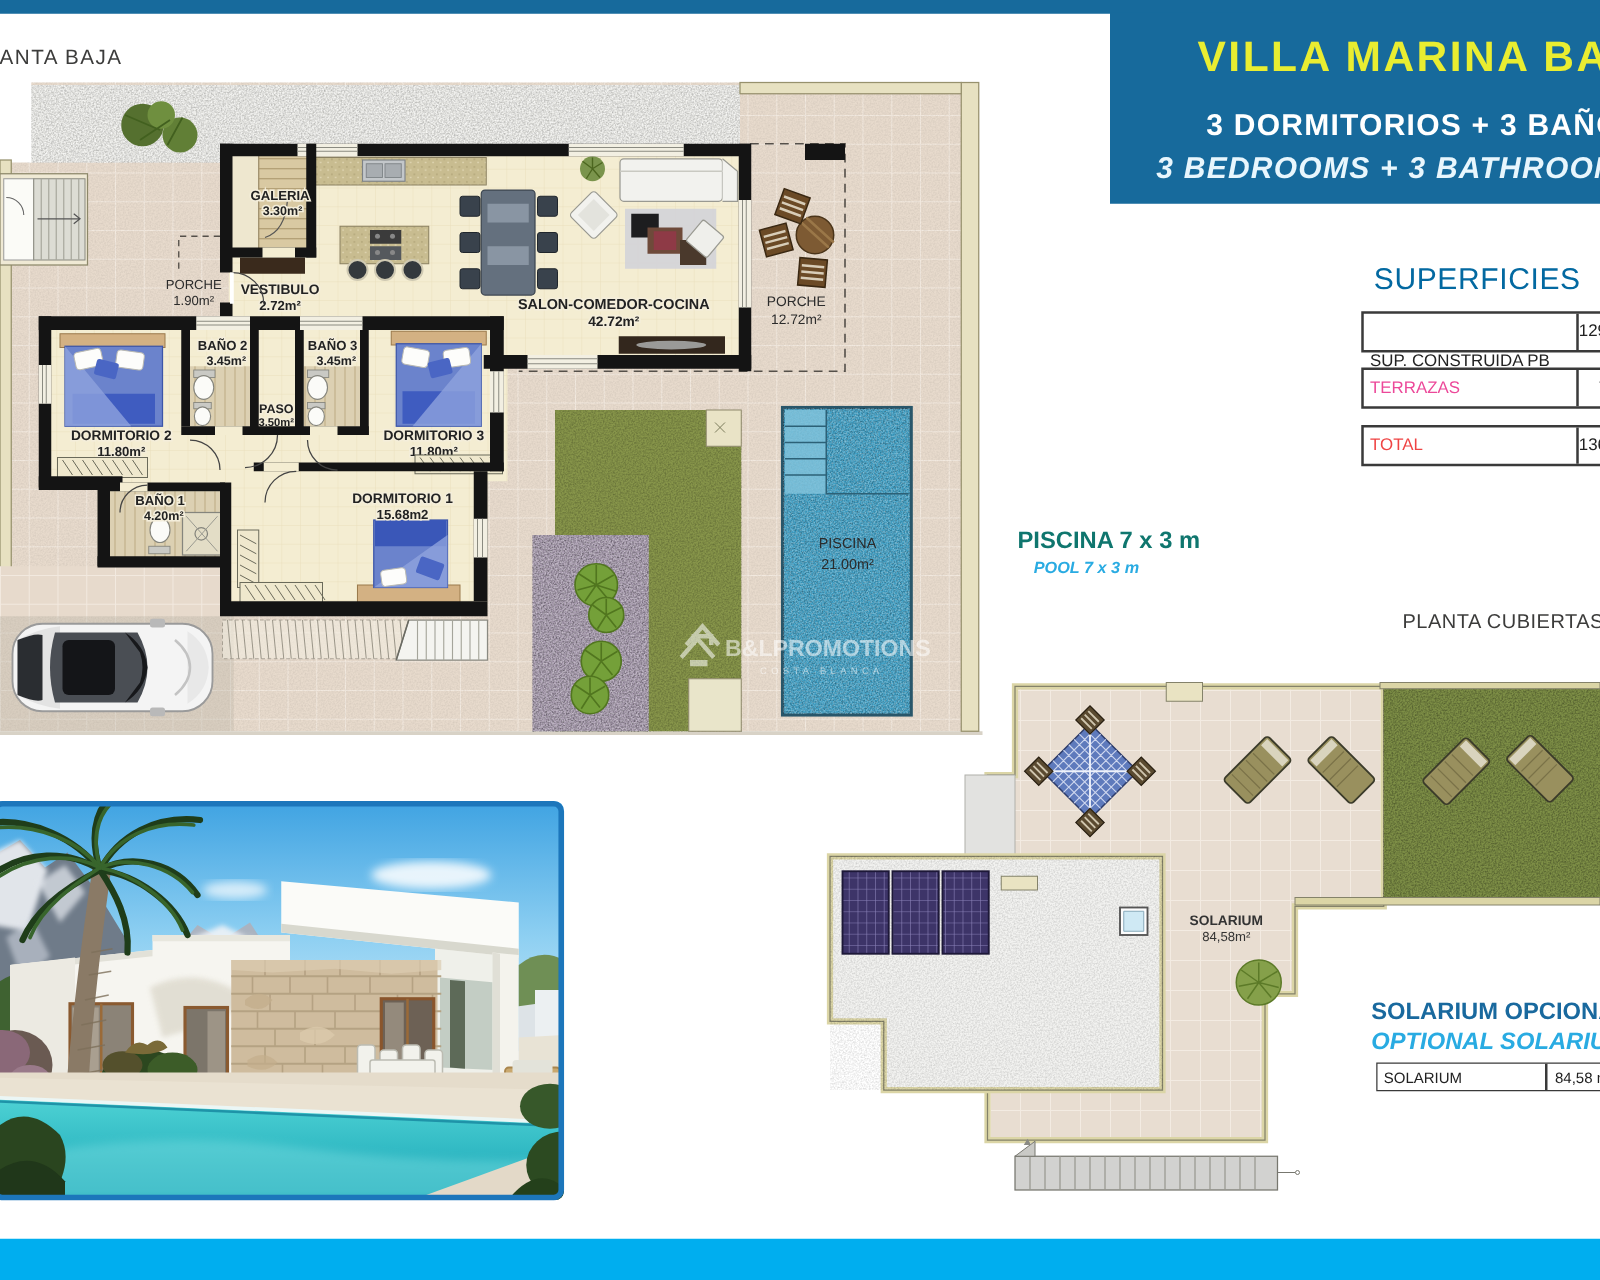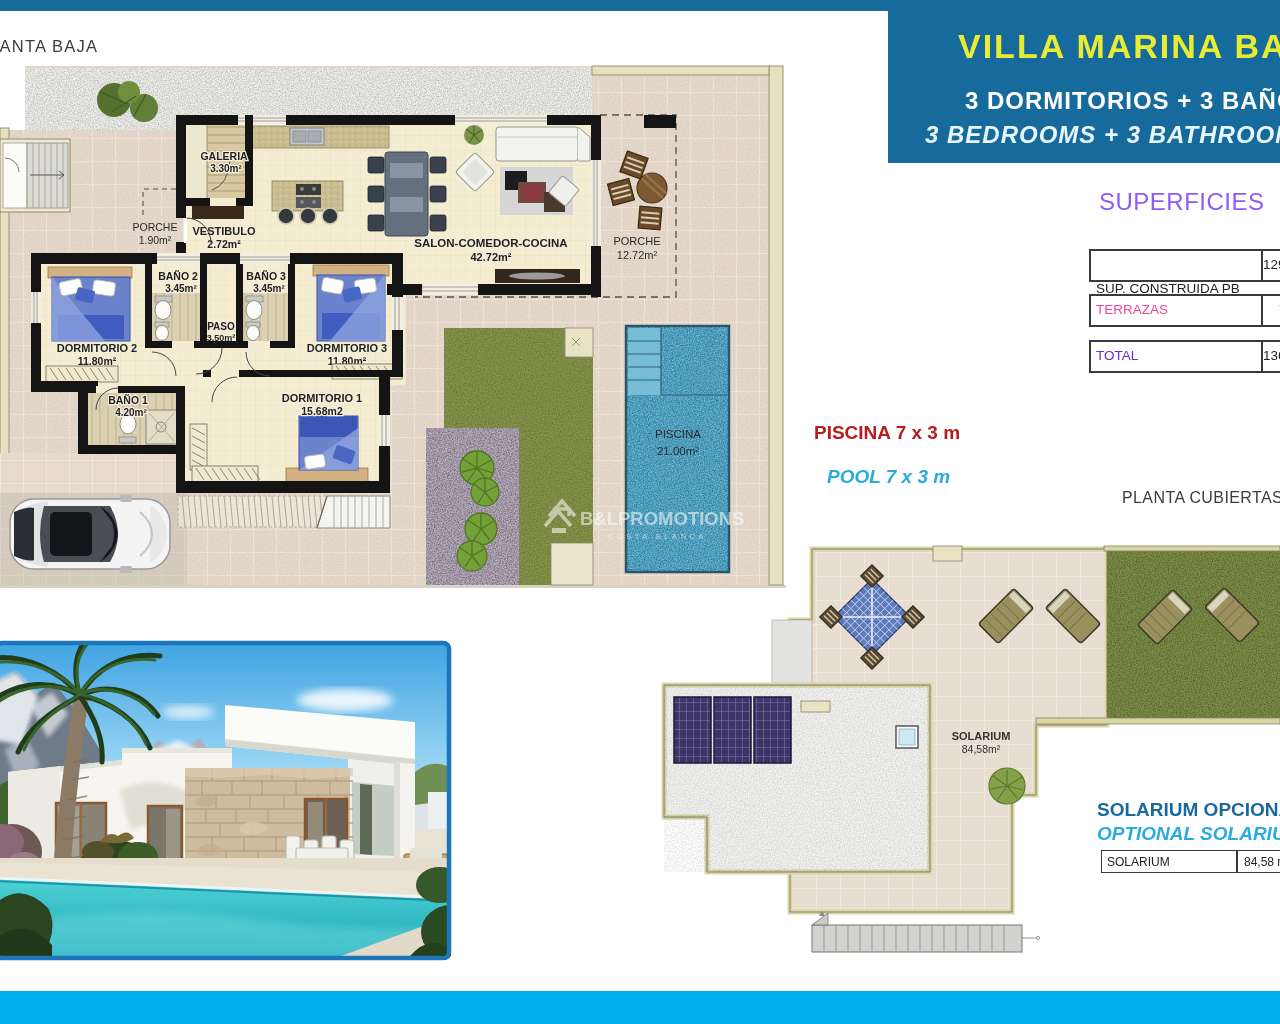--- a/index.html
+++ b/index.html
@@ -504,43 +504,43 @@
 
   <div class="abs" style="left:888px;top:10px;width:392px;height:153px;background:#176a9c;overflow:hidden;">
 
     <div class="abs" style="left:70px;top:17px;width:600px;font-size:34px;font-weight:bold;color:#e9ed31;letter-spacing:2px;white-space:nowrap;">VILLA MARINA BAJA</div>
 
     <div class="abs" style="left:77px;top:77px;width:600px;font-size:24px;font-weight:bold;color:#fff;letter-spacing:1px;white-space:nowrap;">3 DORMITORIOS + 3 BAÑOS</div>
 
     <div class="abs" style="left:37px;top:111px;width:600px;font-size:24px;font-weight:bold;font-style:italic;color:#e8f6fd;letter-spacing:1px;white-space:nowrap;">3 BEDROOMS + 3 BATHROOMS</div>
   </div>
 
-  <div class="abs" style="left:1099px;top:188px;font-size:24px;color:#8b5cf6;letter-spacing:0.5px;">SUPERFICIES</div>
+  <div class="abs" style="left:1099px;top:210px;font-size:24px;color:#0369a1;letter-spacing:0.5px;">SUPERFICIES</div>
 
   <div class="abs" style="left:1089px;top:249px;width:300px;height:29px;border:2px solid #3a3a3a;background:#fff;">
     <div class="abs" style="left:5px;top:6px;font-size:13.5px;color:#222;margin-top:24px;">SUP. CONSTRUIDA PB</div>
     <div class="abs" style="left:170px;top:0;width:2px;height:29px;background:#3a3a3a;"></div>
     <div class="abs" style="left:172px;top:6px;font-size:13.5px;color:#222;">129,04 m²</div>
   </div>
 
   <div class="abs" style="left:1089px;top:294px;width:300px;height:29px;border:2px solid #3a3a3a;background:#fff;">
     <div class="abs" style="left:5px;top:6px;font-size:13.5px;color:#ec4899;">TERRAZAS</div>
     <div class="abs" style="left:170px;top:0;width:2px;height:29px;background:#3a3a3a;"></div>
     <div class="abs" style="left:188px;top:6px;font-size:13.5px;color:#222;">7,25 m²</div>
   </div>
 
   <div class="abs" style="left:1089px;top:340px;width:300px;height:29px;border:2px solid #3a3a3a;background:#fff;">
-    <div class="abs" style="left:5px;top:6px;font-size:13.5px;color:#6d28d9;">TOTAL</div>
+    <div class="abs" style="left:5px;top:6px;font-size:13.5px;color:#ef4444;">TOTAL</div>
     <div class="abs" style="left:170px;top:0;width:2px;height:29px;background:#3a3a3a;"></div>
     <div class="abs" style="left:172px;top:6px;font-size:13.5px;color:#222;">136,29 m²</div>
   </div>
 
-  <div class="abs" style="left:814px;top:422px;font-size:19px;font-weight:bold;color:#b91c1c;">PISCINA 7 x 3 m</div>
-
-  <div class="abs" style="left:827px;top:446px;font-size:19px;font-weight:bold;font-style:italic;color:#29abe2;margin-top:20px;">POOL 7 x 3 m</div>
+  <div class="abs" style="left:814px;top:422px;font-size:19px;font-weight:bold;color:#0f766e;">PISCINA 7 x 3 m</div>
+
+  <div class="abs" style="left:827px;top:446px;font-size:13px;font-weight:bold;font-style:italic;color:#29abe2;">POOL 7 x 3 m</div>
 
   <div class="abs" style="left:1122px;top:489px;font-size:16px;color:#3c3c3b;letter-spacing:0.4px;white-space:nowrap;">PLANTA CUBIERTAS</div>
 
   <svg class="abs" style="left:655px;top:540px;" width="625" height="425" viewBox="655 540 625 425">
     <defs>
       <pattern id="tilep2" width="24" height="24" patternUnits="userSpaceOnUse">
         <rect width="24" height="24" fill="#e8ddd1"></rect>
         <path d="M0 0H24M0 0V24" stroke="#f3ebe2" stroke-width="1.6" fill="none"></path>
       </pattern>
       <filter id="spkd2" x="0" y="0" width="100%" height="100%">

